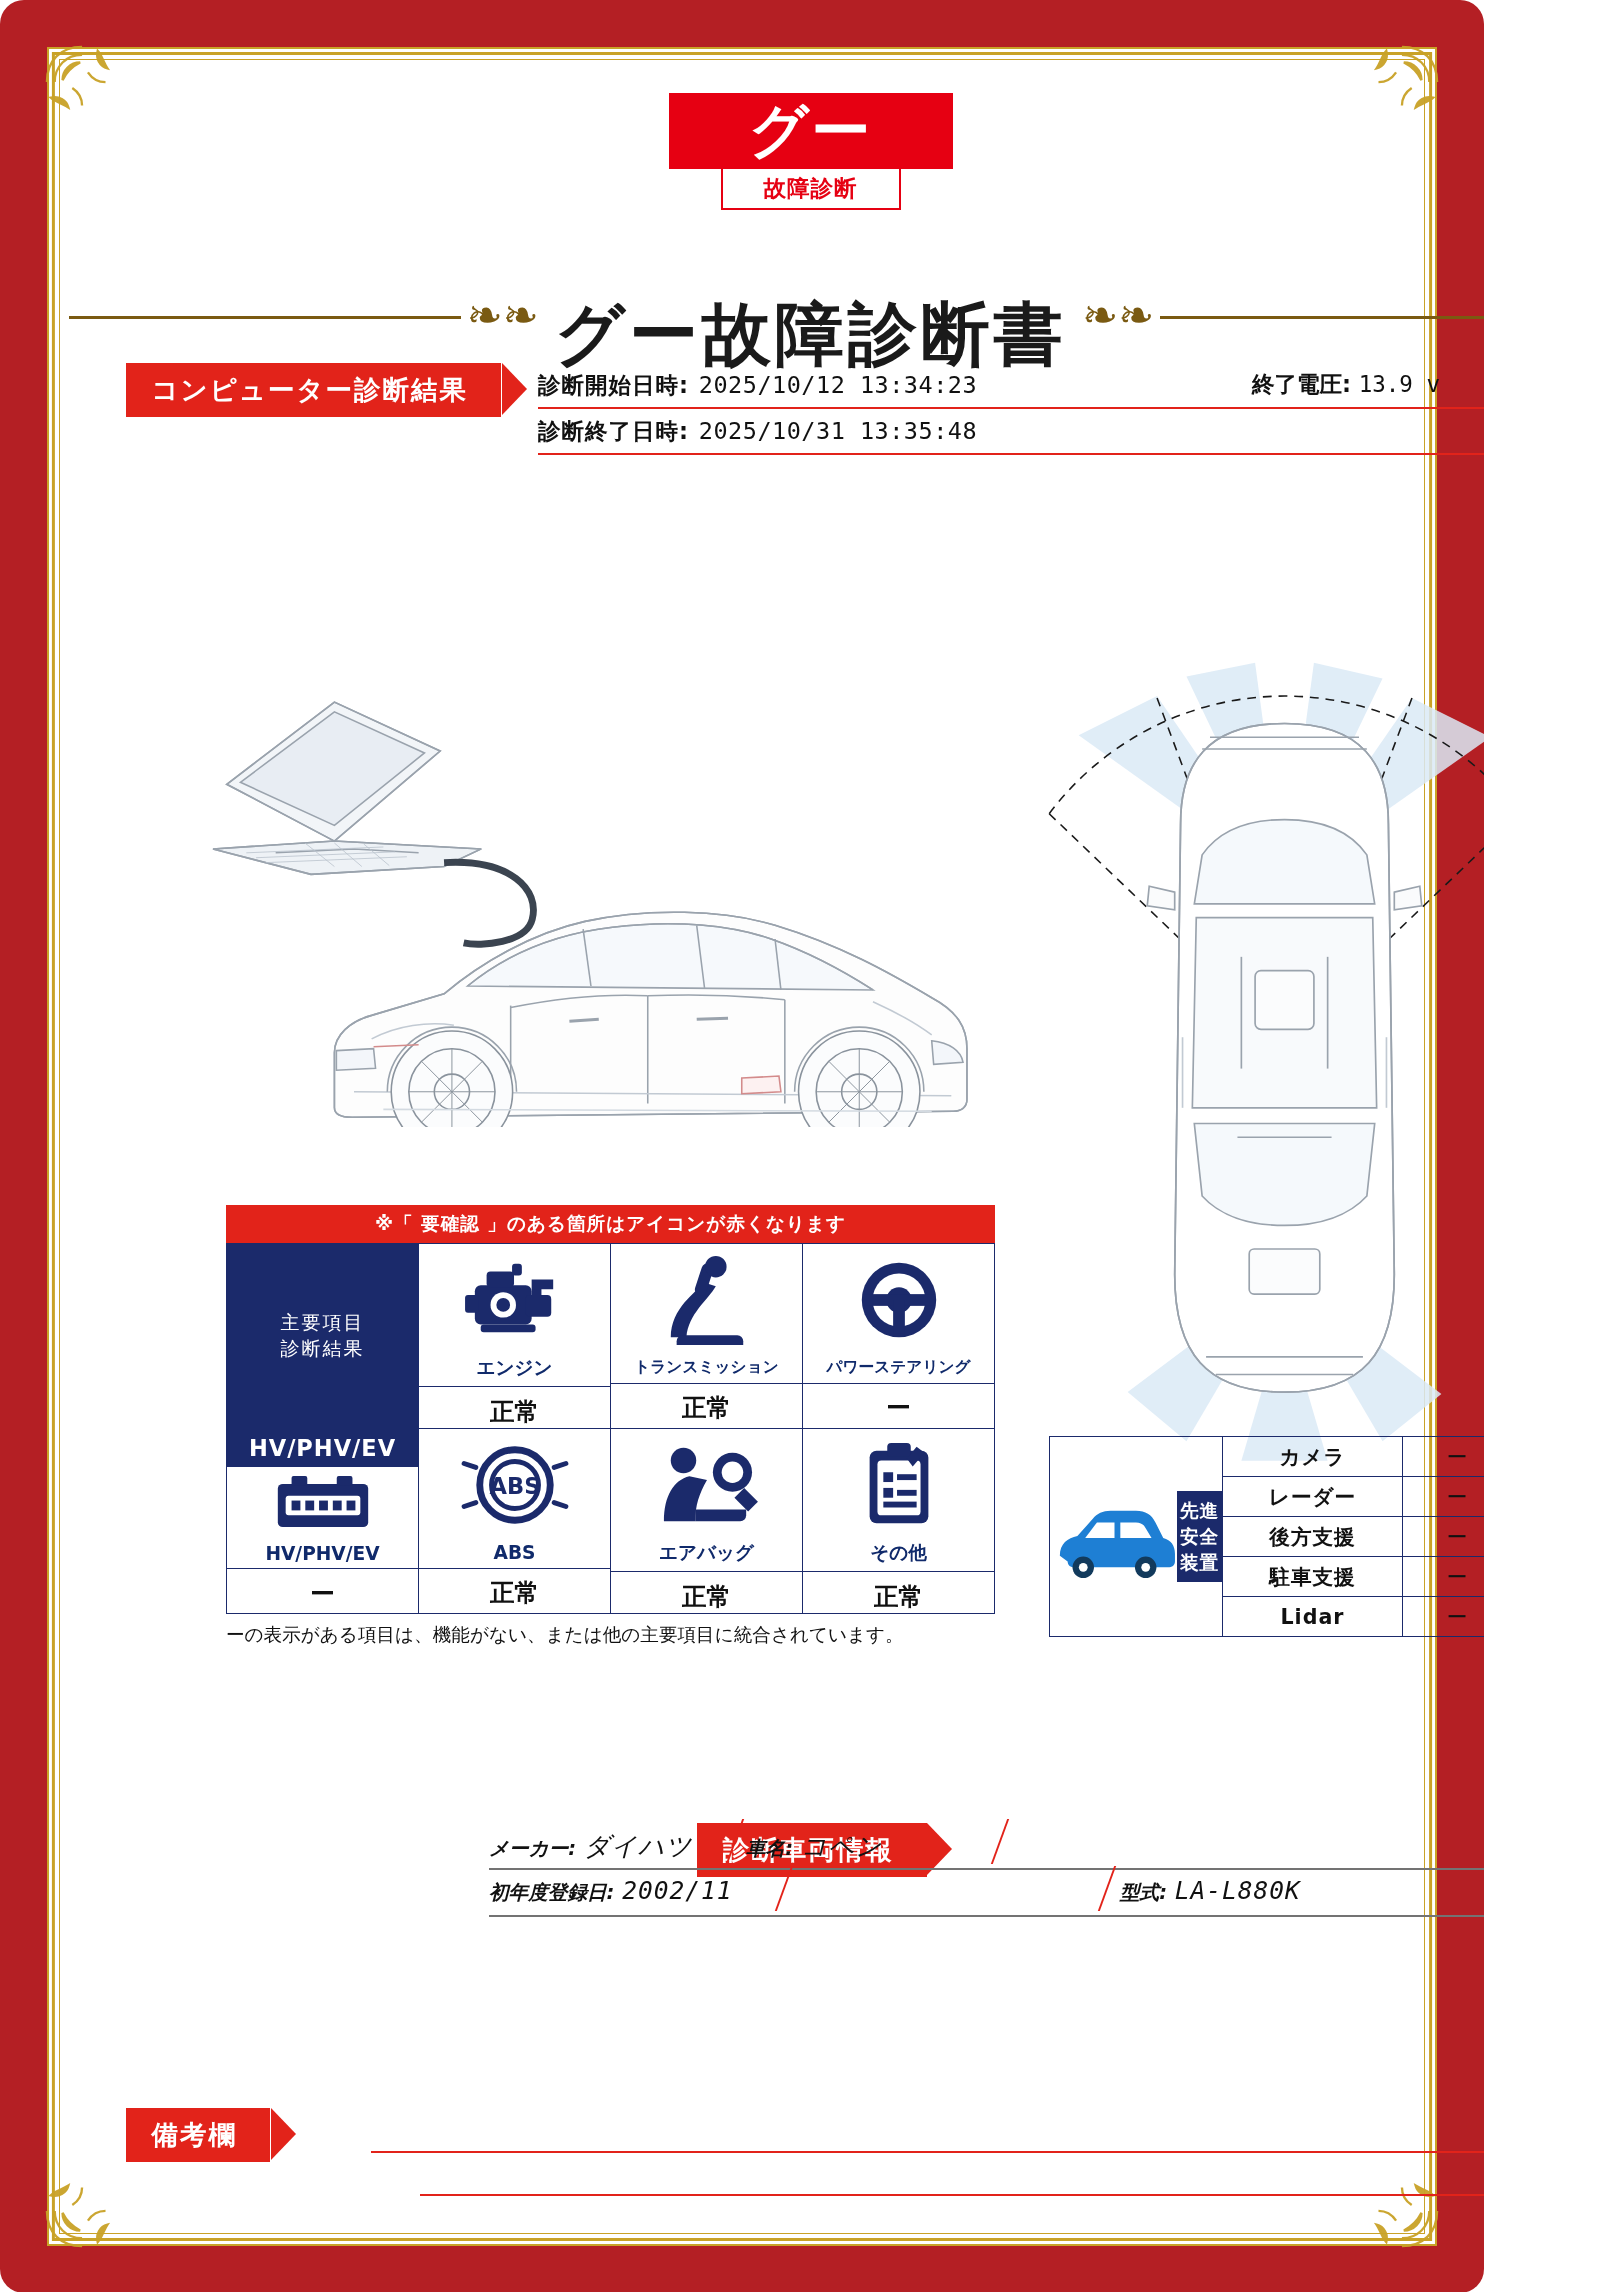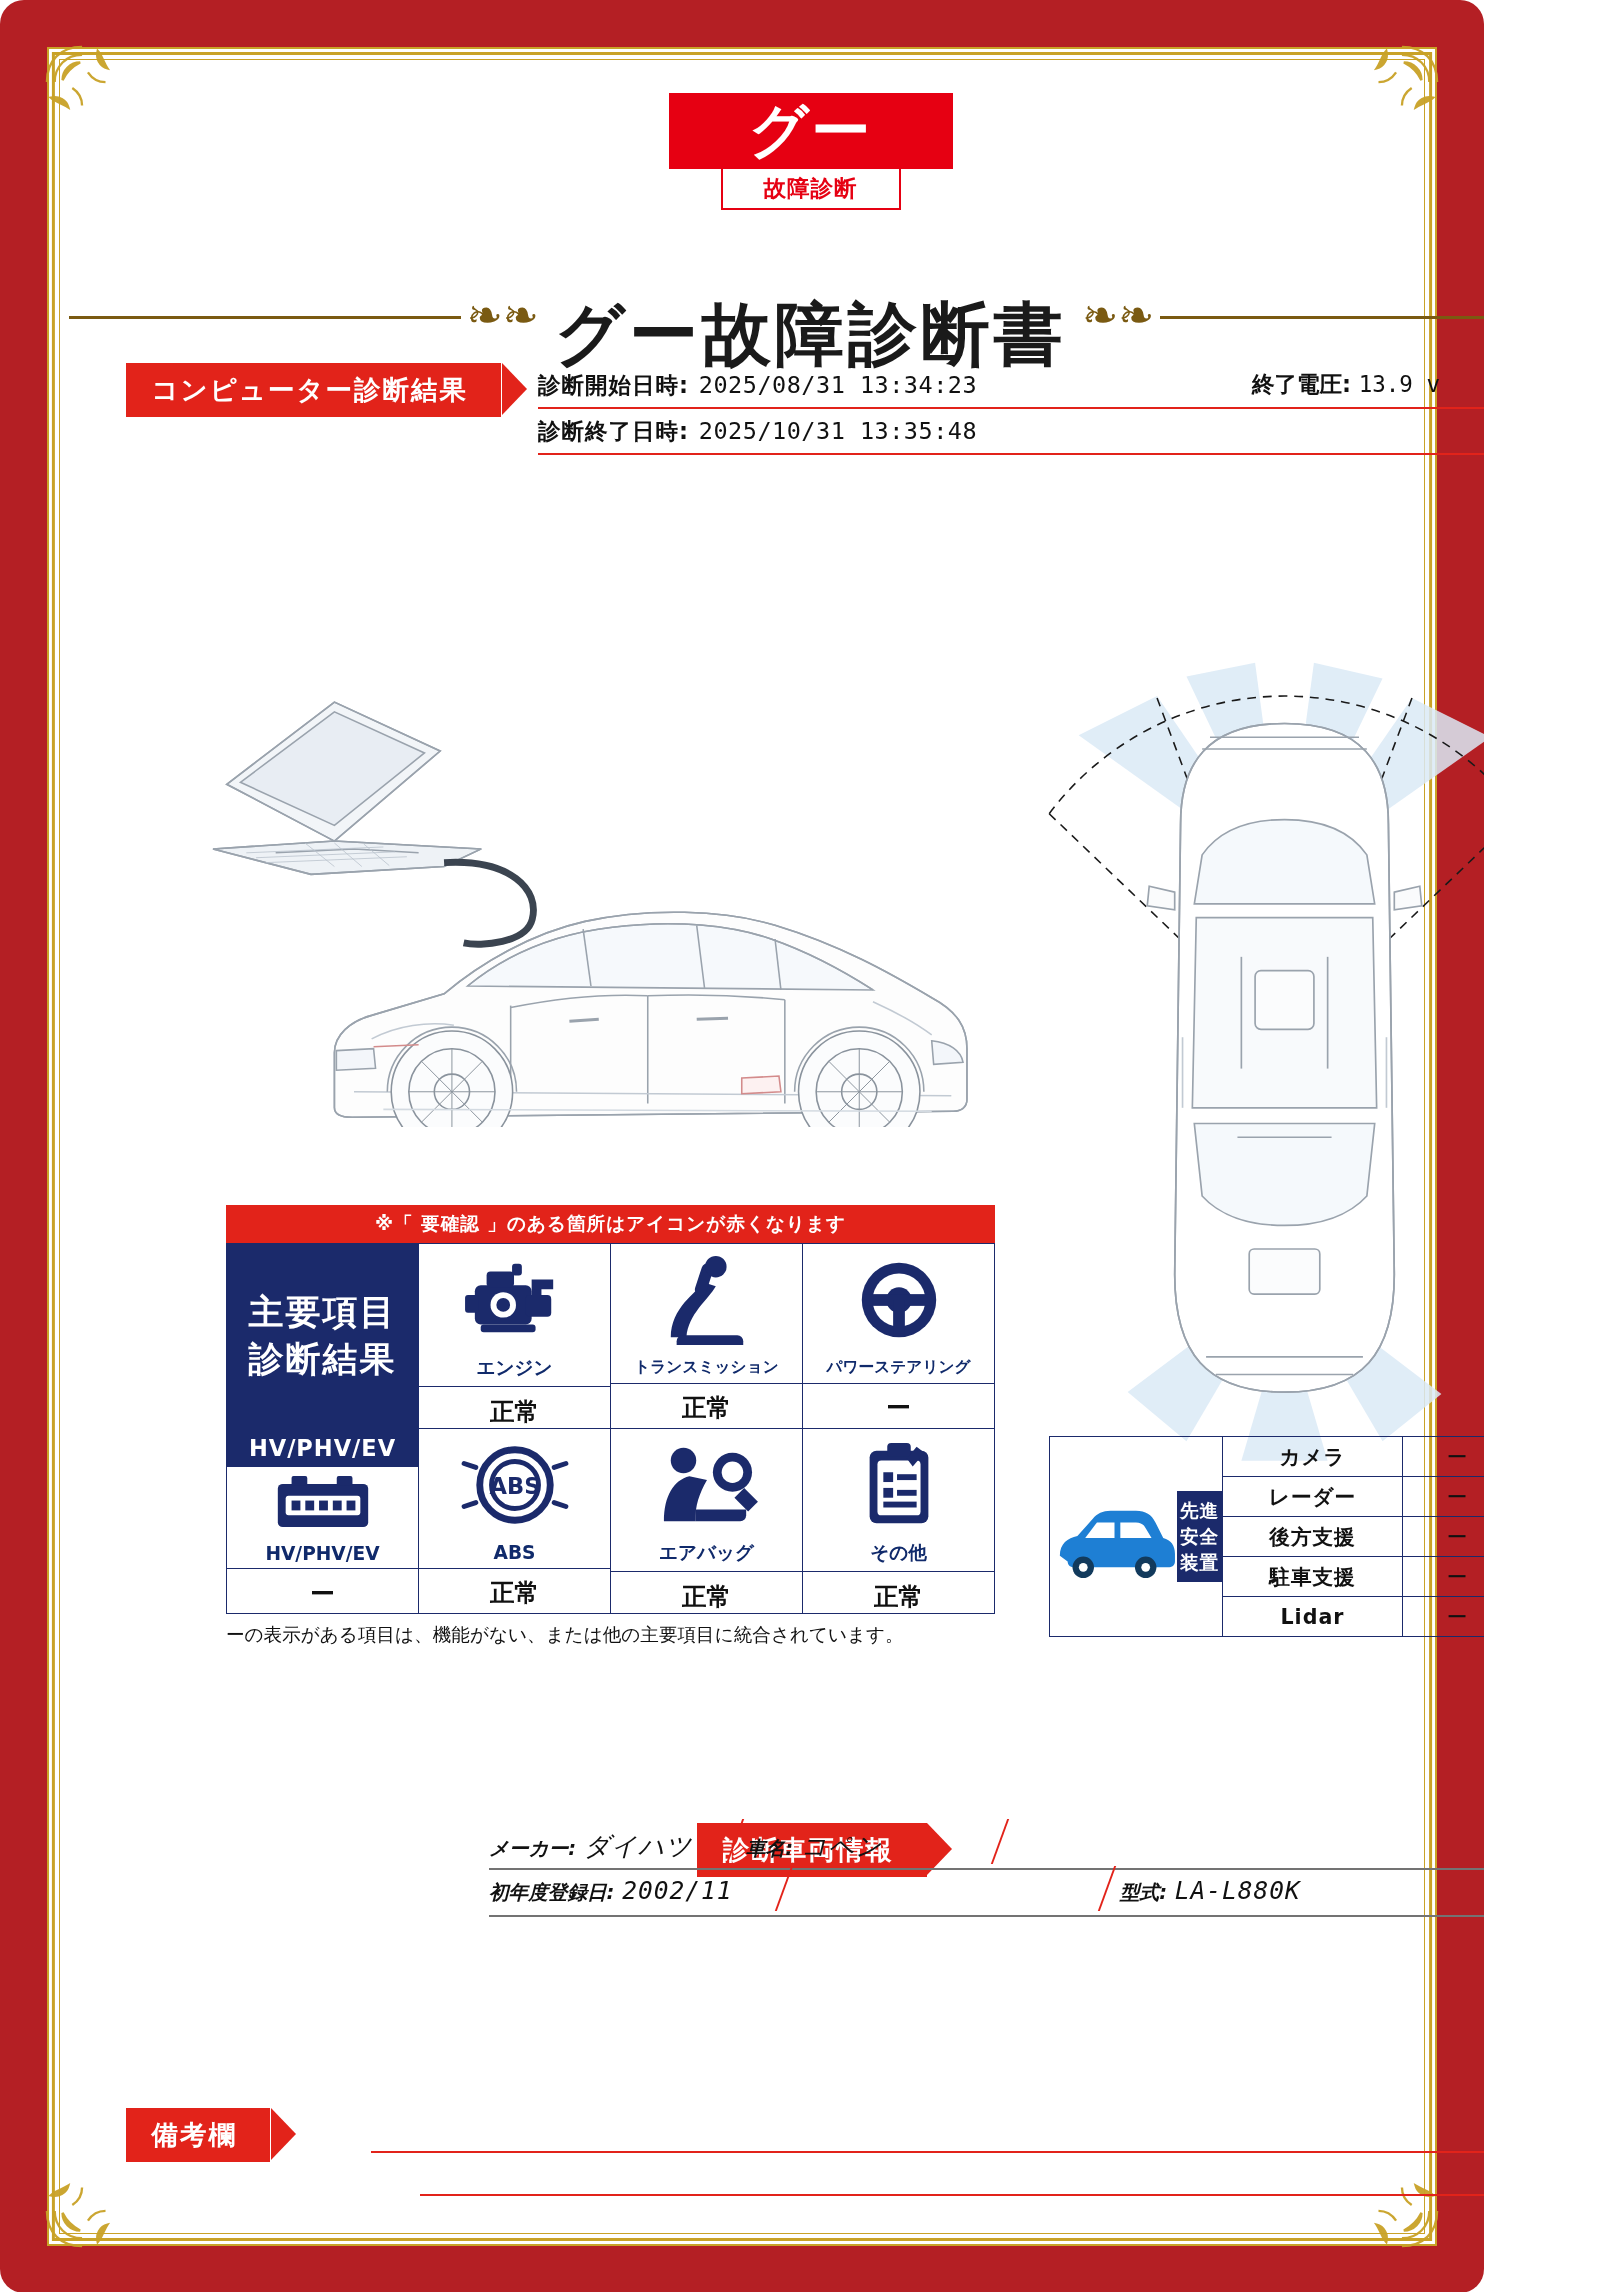--- a/index.html
+++ b/index.html
@@ -136,21 +136,21 @@
     border-left:1px solid #1b2a6b;border-top:1px solid #1b2a6b;
   }
   .cell{
     border-right:1px solid #1b2a6b;border-bottom:1px solid #1b2a6b;
     background:#fff;text-align:center;height:184px;
     display:flex;flex-direction:column;justify-content:flex-start;
     position:relative;
   }
   .cell.head{
     background:#1b2a6b;color:#fff;justify-content:center;
-    font-size:35px;font-weight:bold;line-height:1.35;letter-spacing:2px;
+    font-size:19px;font-weight:normal;line-height:1.35;letter-spacing:2px;
     font-family:"DejaVu Sans", sans-serif;
   }
   .cell-icon{height:113px;display:flex;align-items:center;justify-content:center;}
   .cell-name{
     font-size:18.6px;font-weight:bold;color:#102a6b;letter-spacing:0;
     border-bottom:1px solid #1b2a6b;padding-bottom:4.9px;margin:0 0 0 0;
     font-family:"DejaVu Sans", sans-serif;white-space:nowrap;
   }
   .cell-name.small{font-size:15.7px;}
   .cell-status{
@@ -298,21 +298,21 @@
       <div class="doc-title">グー故障診断書</div>
       <div class="title-orn">❧❧</div>
       <div class="title-rule"></div>
     </div>
 
     <div class="sec-comp">
       <div class="ribbon">コンピューター診断結果</div>
       <div class="comp-rows">
         <div class="comp-line">
           <span class="comp-label">診断開始日時:</span>
-          <span class="comp-value">2025/08/31 13:34:23</span>
+          <span class="comp-value">2025/10/12 13:34:23</span>
           <span class="comp-volt">
             <span>終了電圧:</span>
             <span class="v">13.9 v</span>
           </span>
         </div>
         <div class="comp-line second">
           <span class="comp-label">診断終了日時:</span>
           <span class="comp-value">2025/10/31 13:35:48</span>
         </div>
       </div>

